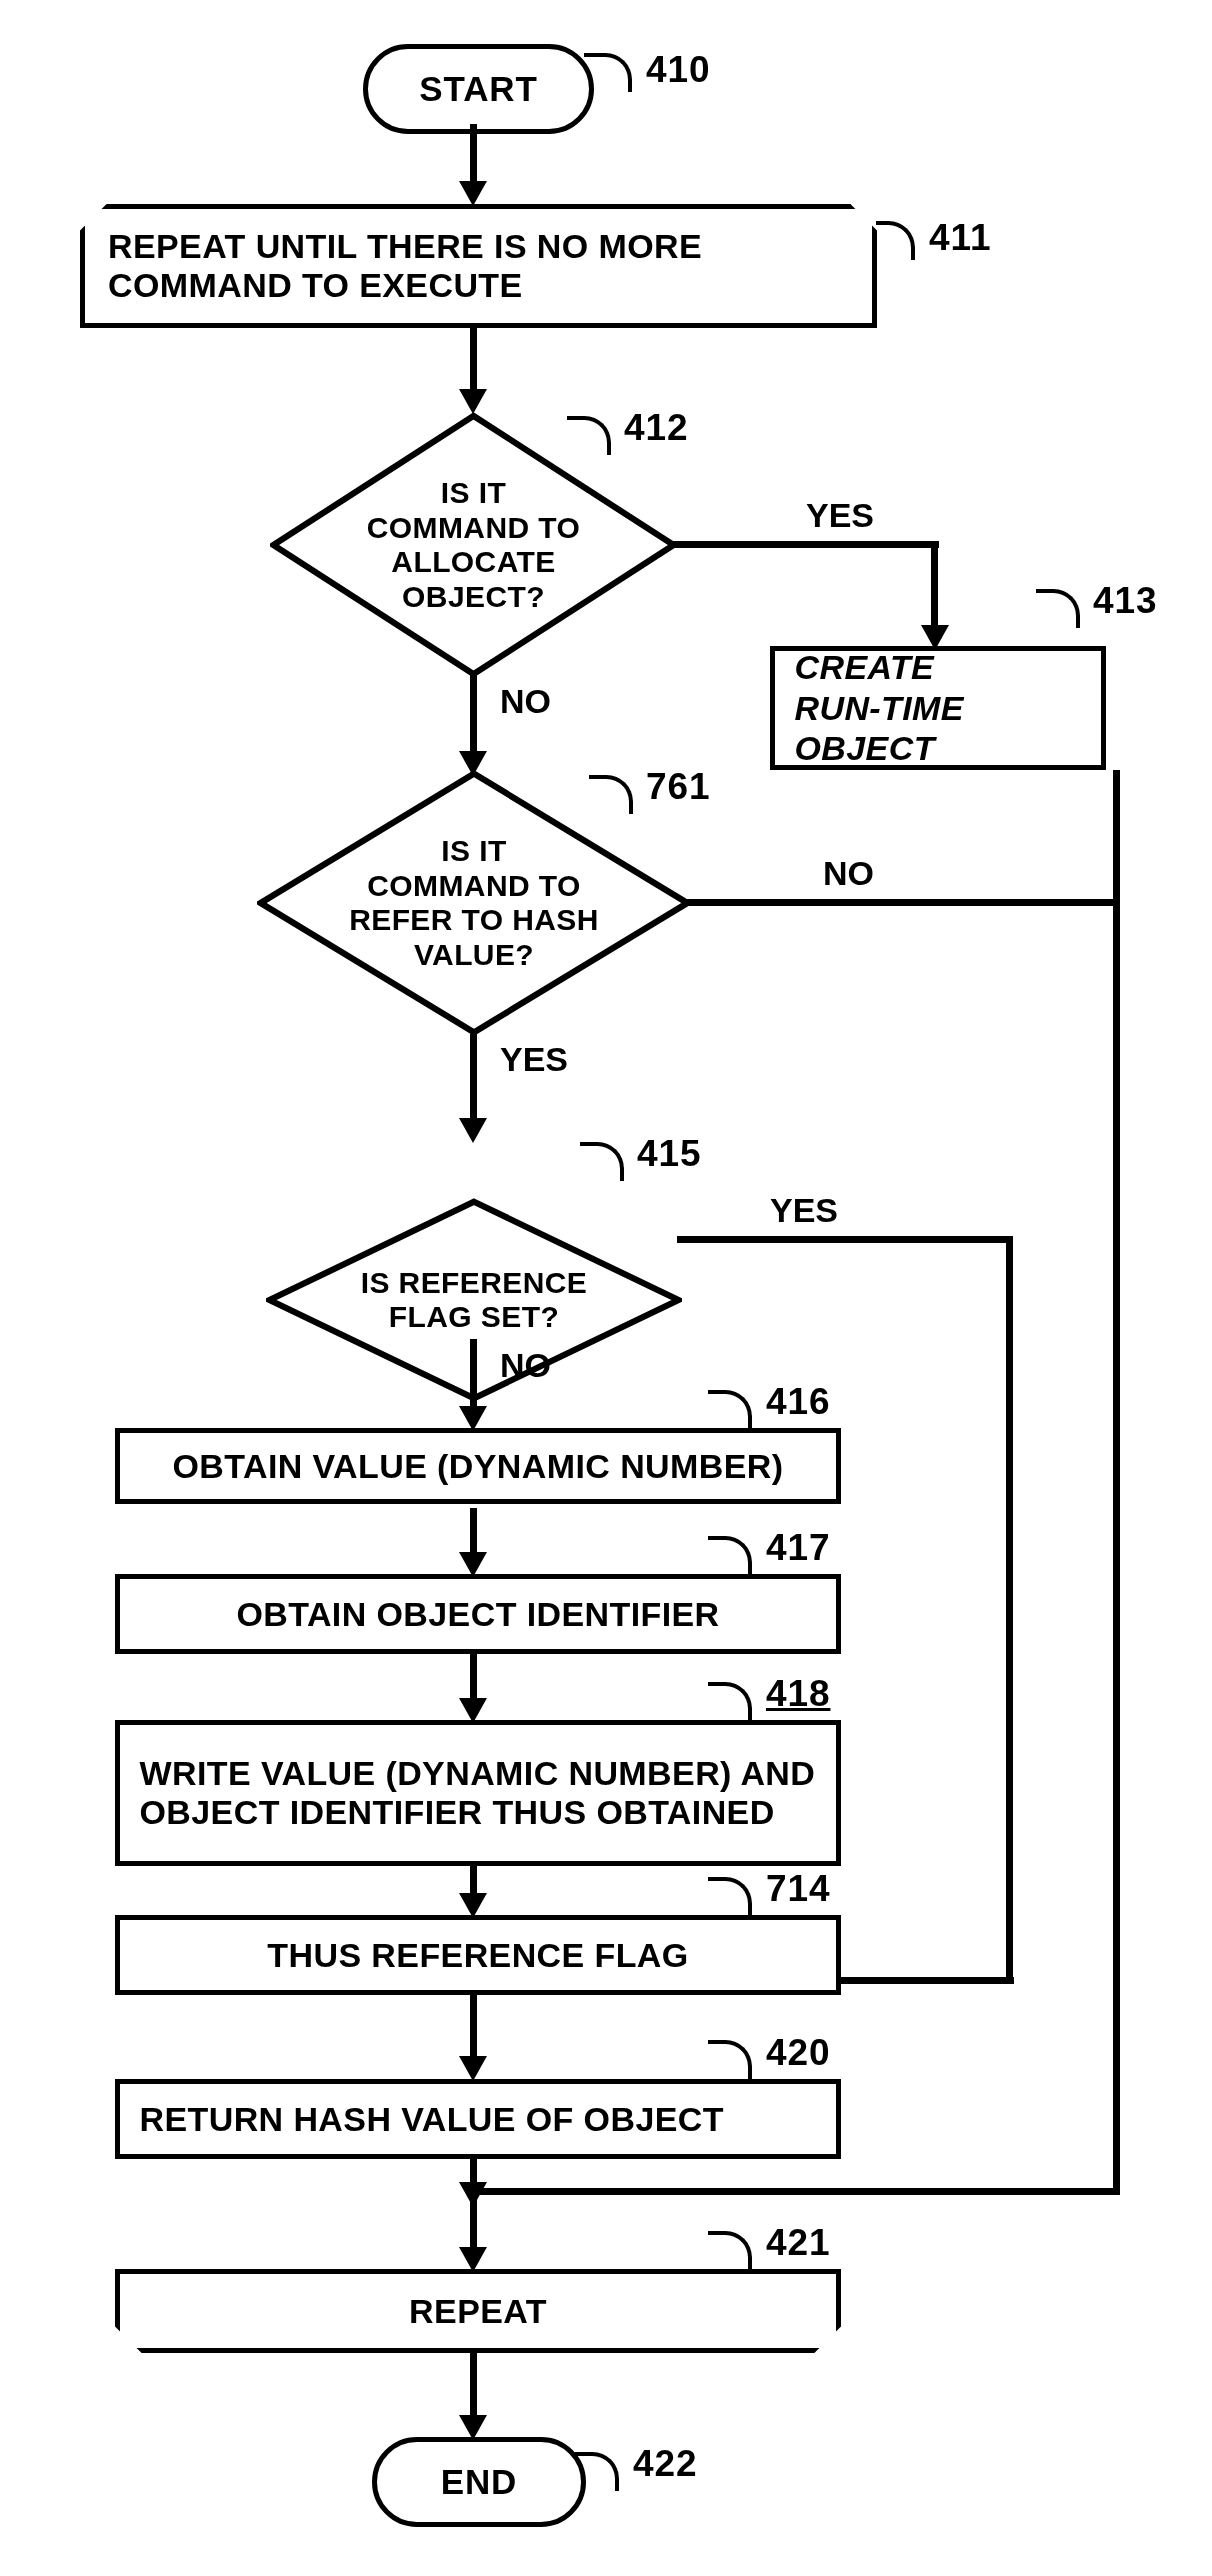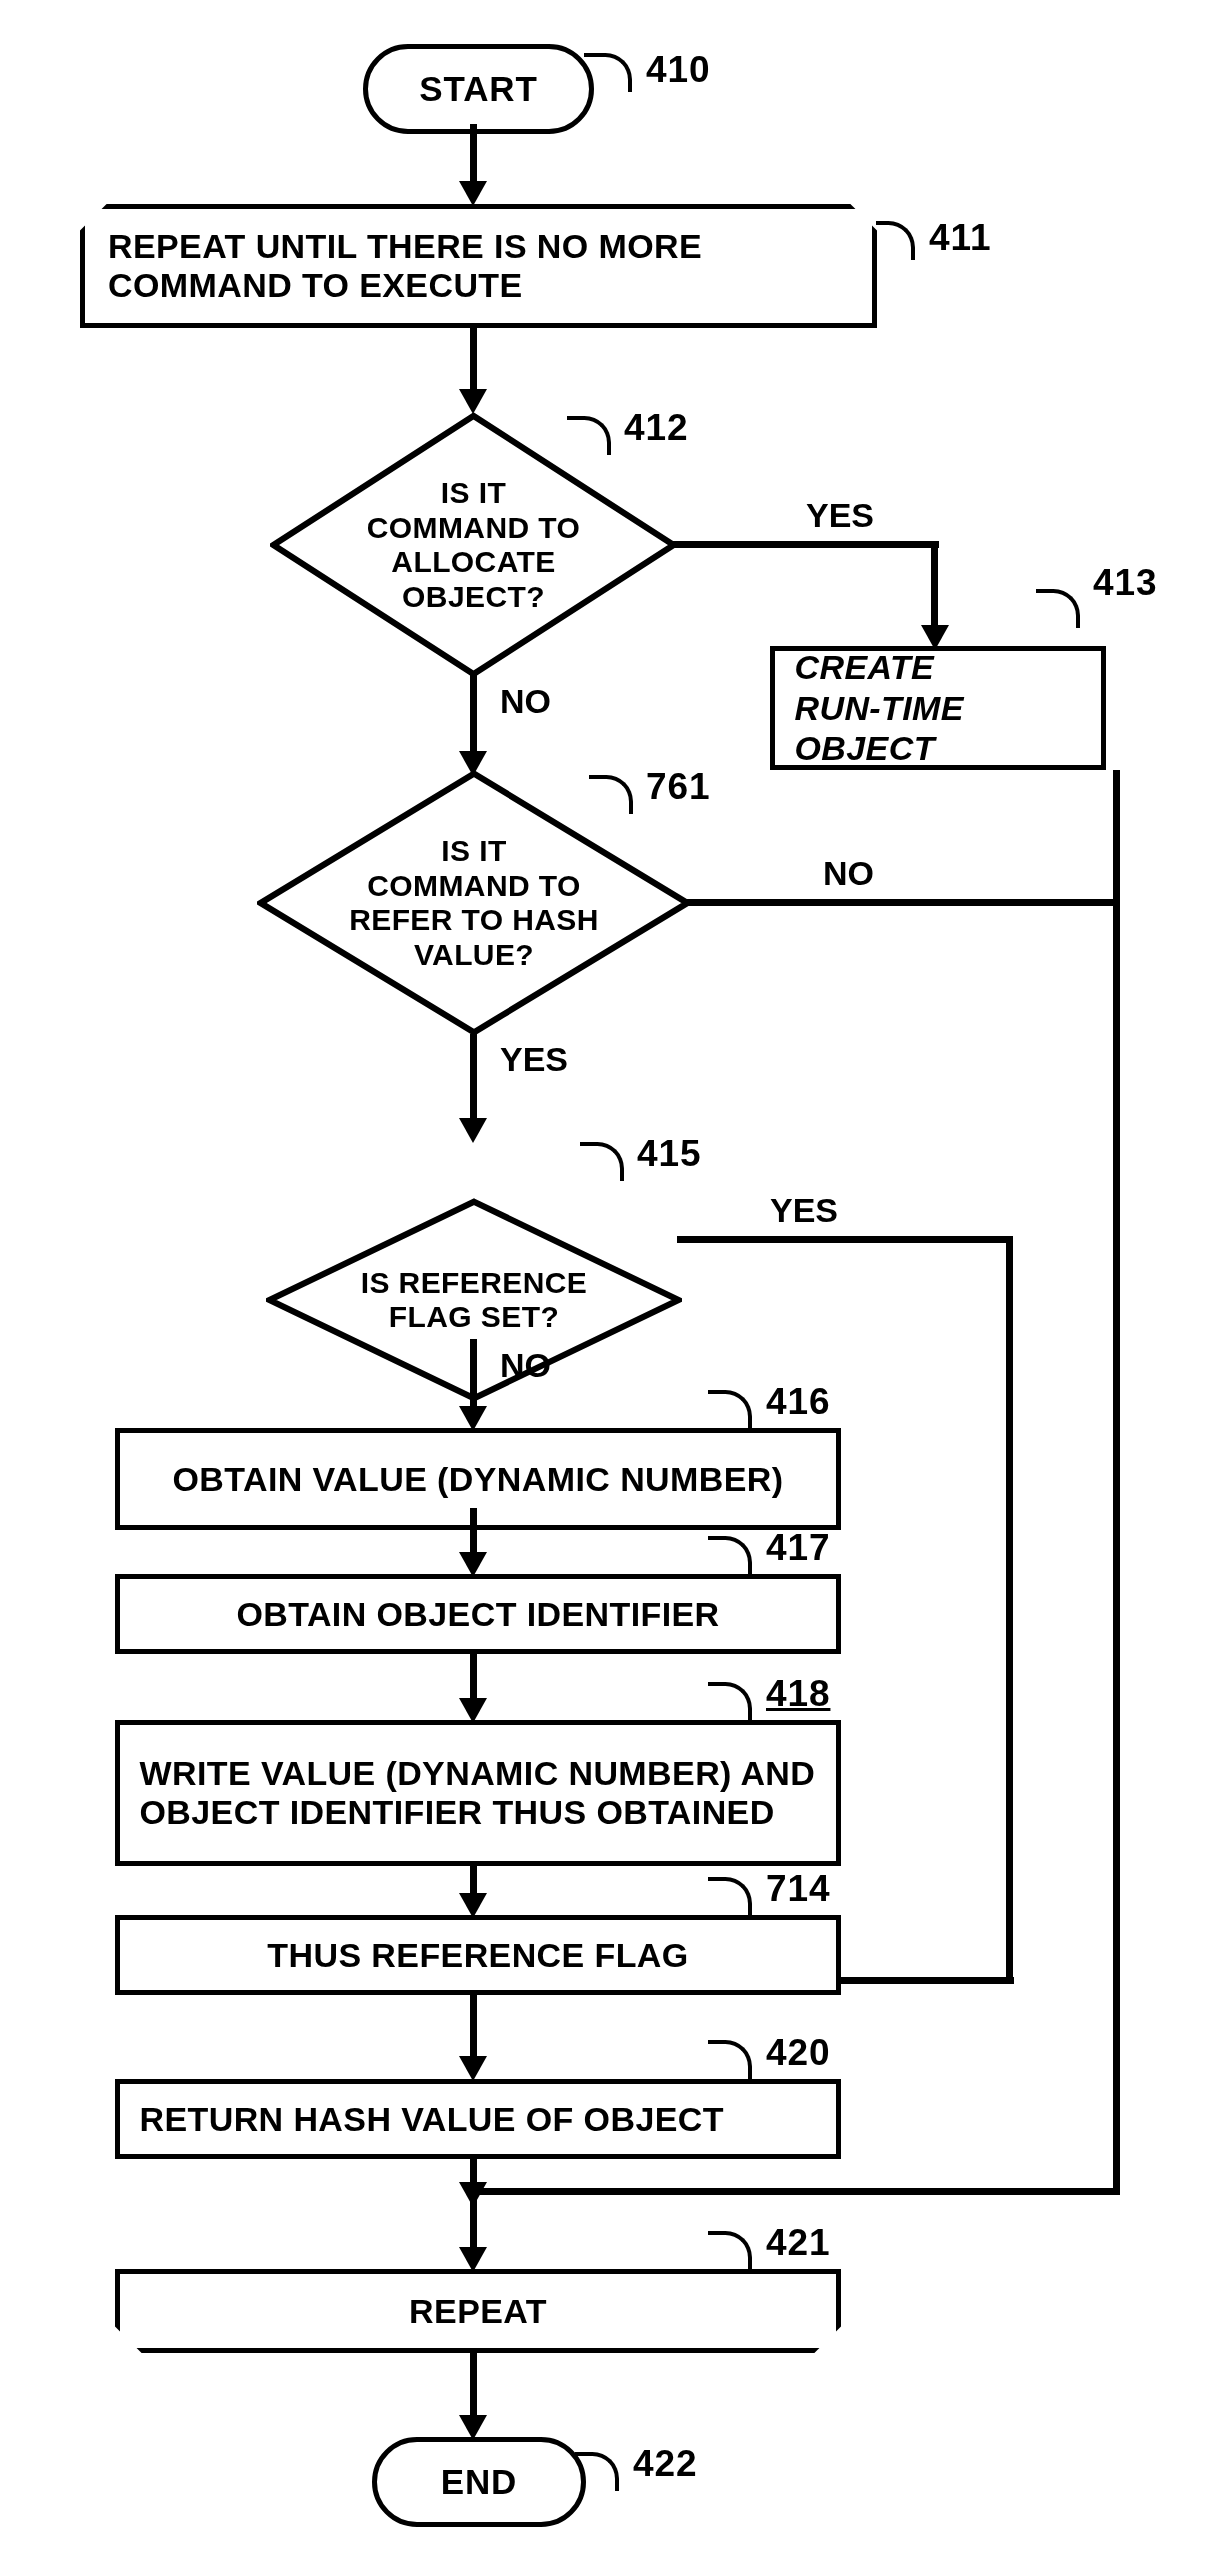--- a/index.html
+++ b/index.html
@@ -138,21 +138,21 @@
 <div class="small-label" style="left:500px; top:682px;">NO</div>
 
 <div class="connector" style="left:470px; top:675px; width:7px; height:80px;"></div>
 <div class="arrowhead arrow-down" style="left:459px; top:751px;"></div>
 
 <div class="process center" style="left:770px; top:646px; width:336px; height:124px; line-height:1.2;">
   <span style="white-space:pre-line;">CREATE
 RUN-TIME OBJECT</span>
 </div>
 <div class="leader" style="left:1036px; top:589px; width:40px; height:35px;"></div>
-<div class="label" style="left:1093px; top:562px;text-align:center;">413</div>
+<div class="label" style="left:1093px; top:580px;text-align:center;">413</div>
 
 <div class="decision" style="left:257px; top:770px; width:434px; height:266px;">
   <svg width="434" height="266" viewBox="0 0 490 300">
     <polygon points="245,4 486,150 245,296 4,150" fill="#fff" stroke="#000" stroke-width="7"></polygon>
   </svg>
   <div class="decision-text" style="white-space:pre-line;">IS IT
 COMMAND TO
 REFER TO HASH
 VALUE?</div>
 </div>
@@ -179,21 +179,21 @@
 <div class="small-label" style="left:770px; top:1191px;">YES</div>
 <div class="connector" style="left:677px; top:1236px; width:336px; height:7px;"></div>
 <div class="connector" style="left:1006px; top:1236px; width:7px; height:748px;"></div>
 <div class="connector" style="left:474px; top:1977px; width:540px; height:7px;"></div>
 <div class="arrowhead arrow-down" style="left:459px; top:1971px; transform: rotate(0deg);"></div>
 
 <div class="small-label" style="left:500px; top:1346px;">NO</div>
 <div class="connector" style="left:470px; top:1339px; width:7px; height:71px;"></div>
 <div class="arrowhead arrow-down" style="left:459px; top:1406px;"></div>
 
-<div class="process" style="left:115px; top:1428px; width:726px; height:102px; justify-content:center; text-align:center;">
+<div class="process" style="left:115px; top:1428px; width:726px; height:76px; justify-content:center; text-align:center;">
   <span>OBTAIN VALUE (DYNAMIC NUMBER)</span>
 </div>
 <div class="leader" style="left:708px; top:1390px; width:40px; height:35px;"></div>
 <div class="label" style="left:766px; top:1381px;">416</div>
 
 <div class="connector" style="left:470px; top:1508px; width:7px; height:49px;"></div>
 <div class="arrowhead arrow-down" style="left:459px; top:1552px;"></div>
 
 <div class="process" style="left:115px; top:1574px; width:726px; height:80px; justify-content:center; text-align:center;">
   <span>OBTAIN OBJECT IDENTIFIER</span>

